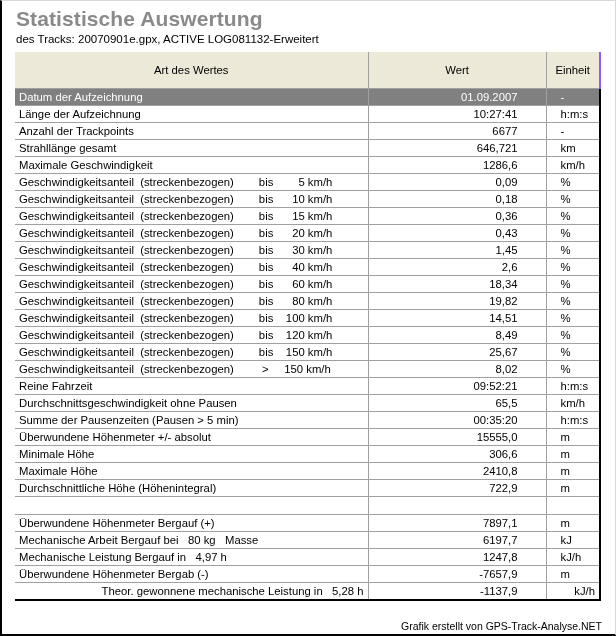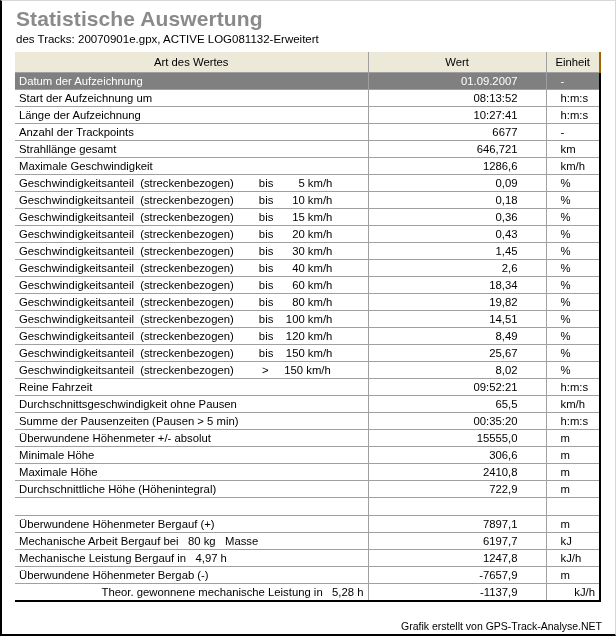--- a/index.html
+++ b/index.html
@@ -4,22 +4,22 @@
 <style>
   html, body { margin:0; padding:0; background:#ffffff; }
   body { width:616px; height:636px; position:relative; overflow:hidden; font-family:"Liberation Sans", sans-serif; }
   .frame { position:absolute; left:0; top:0; width:614px; height:634px; border-left:2px solid #000; border-bottom:2px solid #000; border-right:1px solid #d8d8d8; border-top:1px solid #d8d8d8; background:#fff; box-sizing:border-box; width:616px; height:636px; }
   .title { position:absolute; left:16px; top:7px; font-size:21px; font-weight:bold; color:#8a8a8a; letter-spacing:0.1px; }
   .subtitle { position:absolute; left:16px; top:33px; font-size:11.5px; color:#000; }
   table.stats { position:absolute; left:15px; top:52px; width:585px; border-collapse:collapse; table-layout:fixed; font-size:11.3px; color:#000; }
   table.stats col.c1 { width:353px; }
   table.stats col.c2 { width:178px; }
   table.stats col.c3 { width:54px; }
-  table.stats th { background:#ece9d8; font-weight:normal; height:20px; padding:0; border-right:1px solid #a0a0a0; border-bottom:1px solid #a0a0a0; }
-  table.stats th.c3 { border-right:2px solid #a16207; }
+  table.stats th { background:#ece9d8; font-weight:normal; height:36px; padding:0; border-right:1px solid #a0a0a0; border-bottom:1px solid #a0a0a0; }
+  table.stats th.c3 { border-right:2px solid #8b5cf6; }
   table.stats td { height:16px; padding:0 4px; border-bottom:1px solid #a0a0a0; border-right:1px solid #a0a0a0; white-space:pre; overflow:hidden; line-height:16px; }
   table.stats td.val { text-align:right; padding-right:28px; }
   table.stats td.unit { text-align:left; padding-left:14px; border-right:2px solid #000; }
   table.stats tr.selected td { background:#808080; color:#ffffff; }
   table.stats tr.last td { border-bottom:2px solid #000;text-align:right; }
   table.stats tr.blank td { height:17px; }
   .footer { position:absolute; right:14px; top:620px; font-size:10.5px; color:#000; }
 </style>
 </head>
 <body>
@@ -42,25 +42,20 @@
       <th class="c3">Einheit</th>
     </tr>
   </thead>
   <tbody id="rows">
       <tr class="selected">
         <td>Datum der Aufzeichnung</td>
         <td class="val">01.09.2007</td>
         <td class="unit">-</td>
       </tr>
       <tr>
-        <td>Start der Aufzeichnung um</td>
-        <td class="val">08:13:52</td>
-        <td class="unit">h:m:s</td>
-      </tr>
-      <tr>
         <td>Länge der Aufzeichnung</td>
         <td class="val">10:27:41</td>
         <td class="unit">h:m:s</td>
       </tr>
       <tr>
         <td>Anzahl der Trackpoints</td>
         <td class="val">6677</td>
         <td class="unit">-</td>
       </tr>
       <tr>

